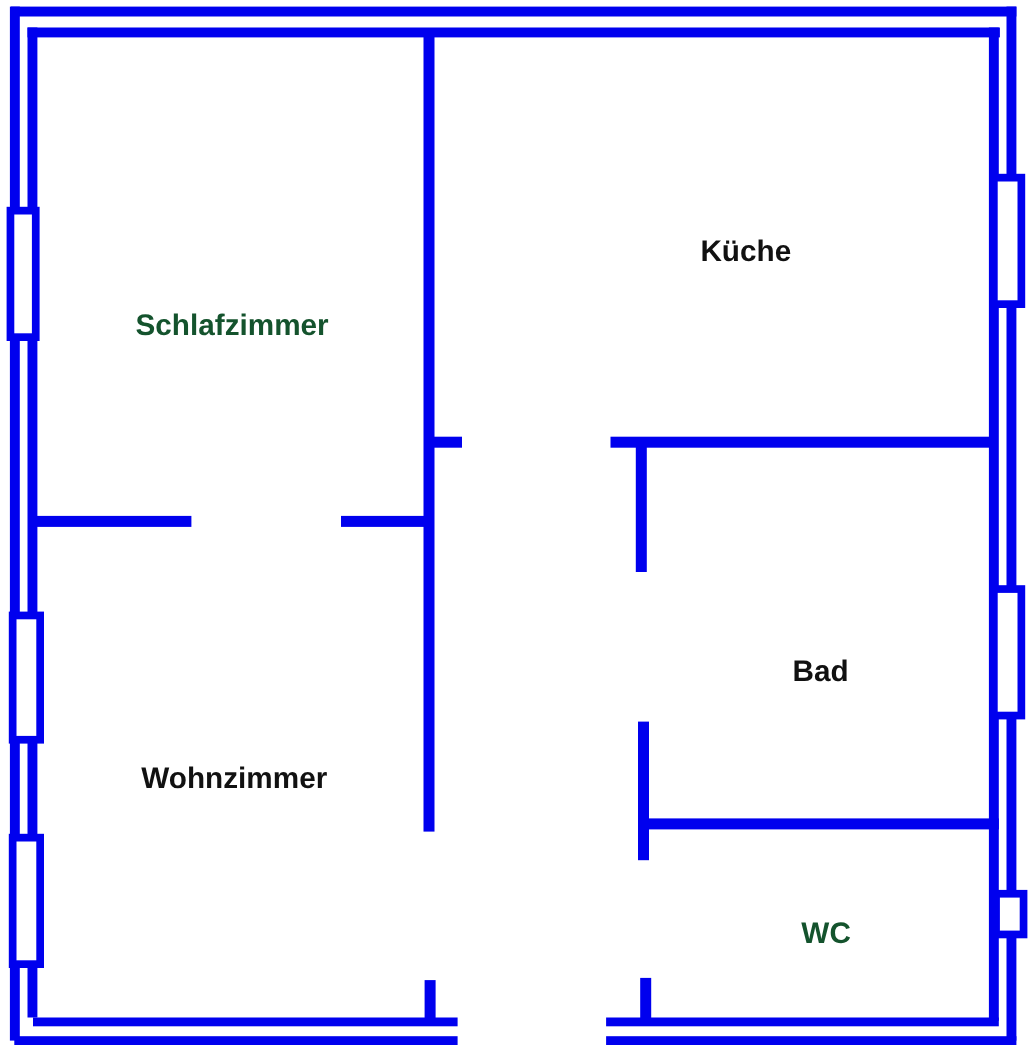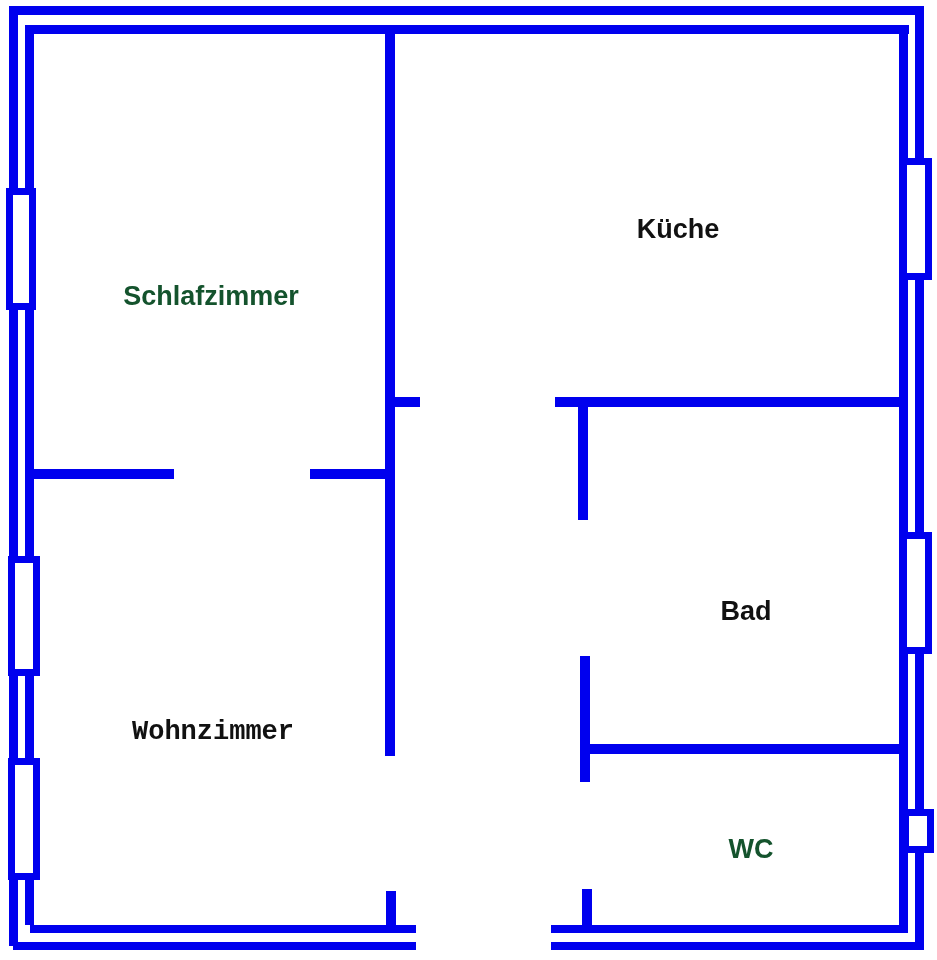--- a/index.html
+++ b/index.html
@@ -48,15 +48,15 @@
         <rect x="11.5" y="761.5" width="25" height="115" fill="#ffffff" stroke="#0000ee" stroke-width="7"></rect>
         <rect x="903.5" y="161.5" width="25" height="115" fill="#ffffff" stroke="#0000ee" stroke-width="7"></rect>
         <rect x="903.5" y="535.5" width="25" height="115" fill="#ffffff" stroke="#0000ee" stroke-width="7"></rect>
         <rect x="905.5" y="812.5" width="25" height="37" fill="#ffffff" stroke="#0000ee" stroke-width="7"></rect>
       </g>
   </svg>
 
   <div class="room-label" style="left: 211px; top: 296px; color: #14532d;">Schlafzimmer</div>
   <div class="room-label" style="left: 678px; top: 229px; color: rgb(17, 17, 17);">Küche</div>
   <div class="room-label" style="left: 746px; top: 597px; color: rgb(17, 17, 17); margin-top: 14px;">Bad</div>
-  <div class="room-label" style="left: 213px; top: 732px; color: rgb(17, 17, 17); font-family: Liberation Mono, monospace;">Wohnzimmer</div>
+  <div class="room-label" style="left: 213px; top: 708px; color: rgb(17, 17, 17);">Wohnzimmer</div>
   <div class="room-label" style="left: 751px; top: 849px; color: #14532d;">WC</div>
 </div>
 
 </body></html>

